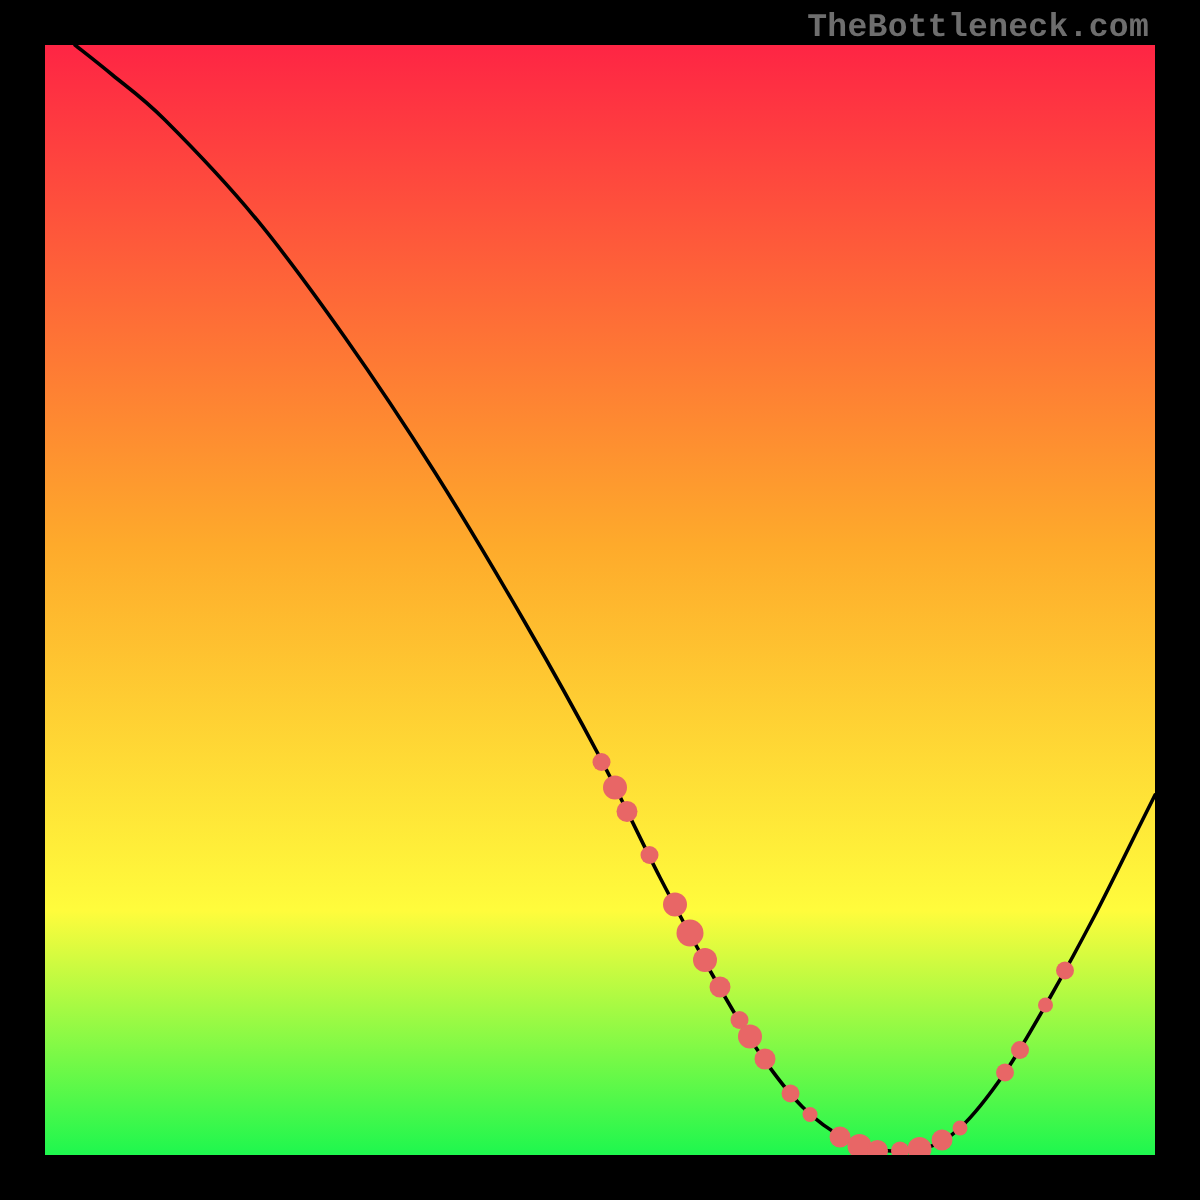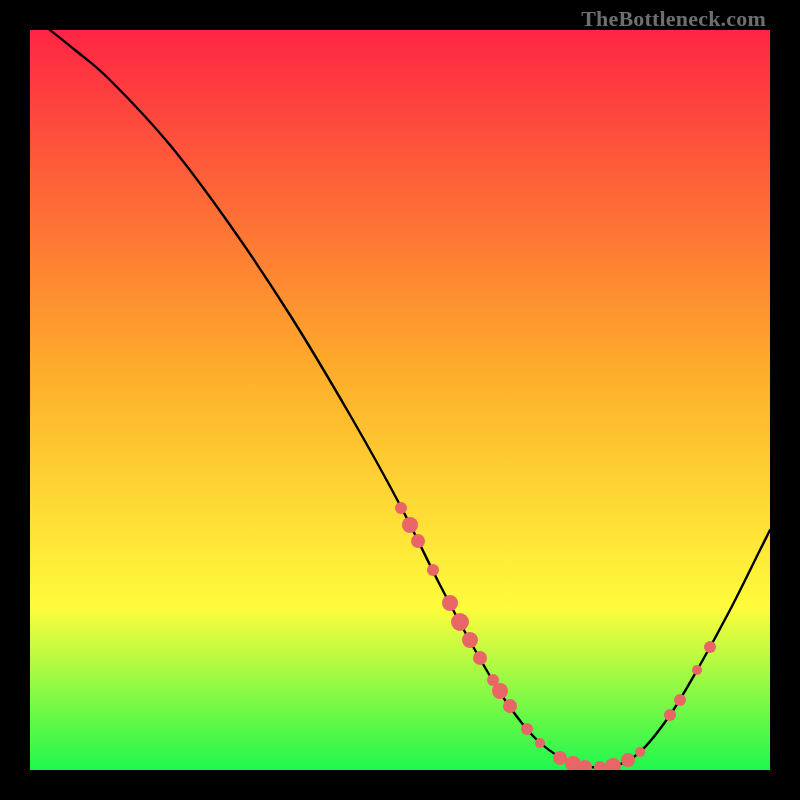--- a/index.html
+++ b/index.html
@@ -14,21 +14,21 @@
     position: absolute;
     left: 30px;
     top: 30px;
     width: 740px;
     height: 740px;
   }
   .attribution {
     position: absolute;
     top: 6px;
     right: 34px;
-    font-family: Liberation Serif, serif;
+    font-family: Liberation Mono, monospace;
     font-size: 22px;
     font-weight: bold;
     color: #6e6e6e;
     letter-spacing: 0.2px;
   }
   svg {
     position: absolute;
     left: 0;
     top: 0;
   }

